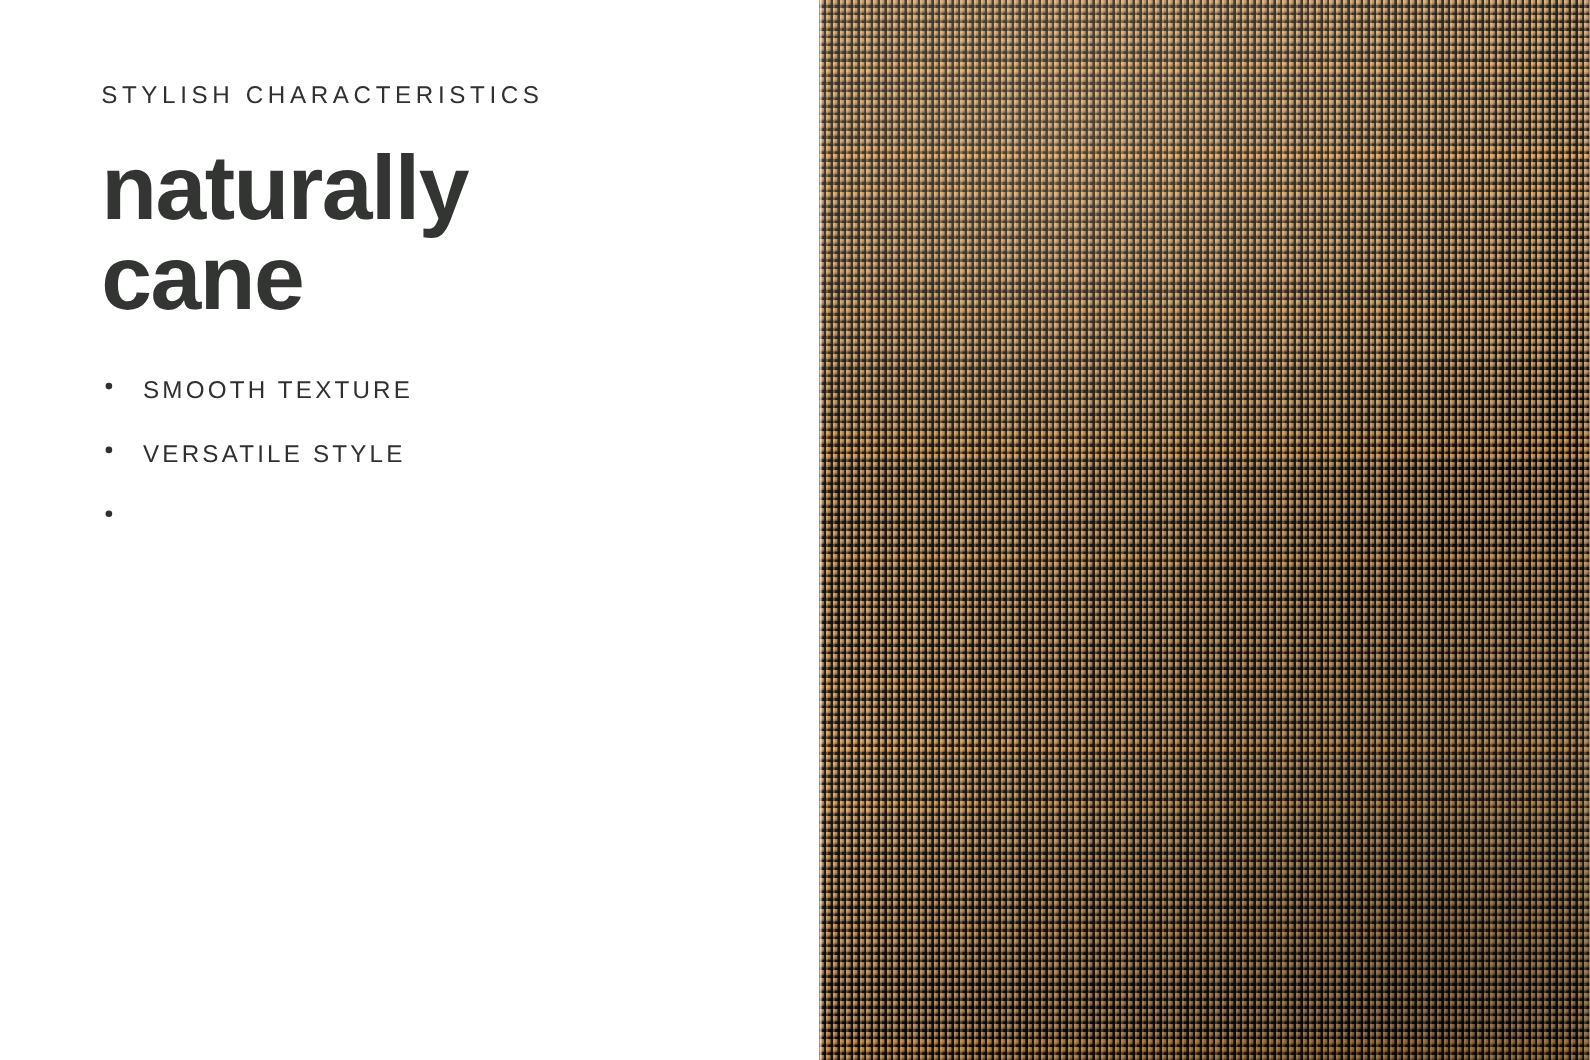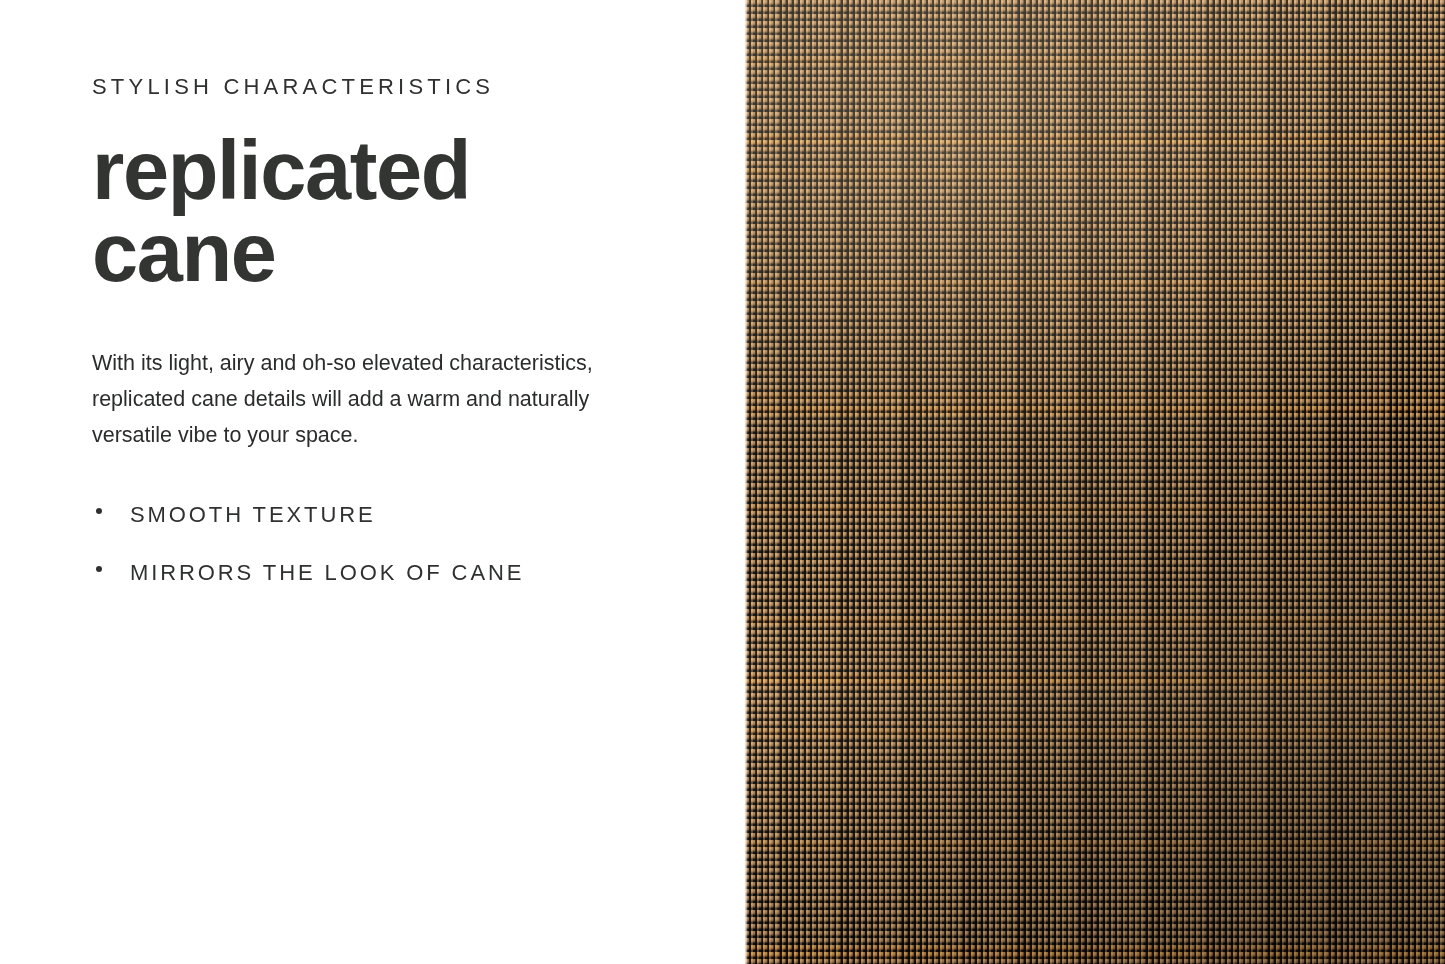--- a/index.html
+++ b/index.html
@@ -185,32 +185,34 @@
 </head>
 <body>
 
 <div class="page">
 
   <div class="left-panel">
     <div class="content">
 
       <div class="eyebrow">STYLISH CHARACTERISTICS</div>
 
-      <h1 class="headline">replicated cane</h1>
-
-      <p class="body-copy">With its light, airy and oh-so elevated characteristics, replicated cane details will add a warm and naturally versatile vibe to your space.</p>
+      <h1 class="headline">naturally cane</h1>
+
 
       <ul class="bullets">
         <li>
           <span class="dot"></span>
           <span>SMOOTH TEXTURE</span>
         </li>
         <li>
           <span class="dot"></span>
-          <span class="line2">MIRRORS THE LOOK OF CANE</span>
+          <span>VERSATILE STYLE</span>
+        </li>
+        <li>
+          <span class="dot"></span>
         </li>
       </ul>
 
     </div>
   </div>
 
   <div class="image-panel">
     <div class="weave-base"></div>
     <div class="weave-warp"></div>
     <div class="weave-warp2"></div>

